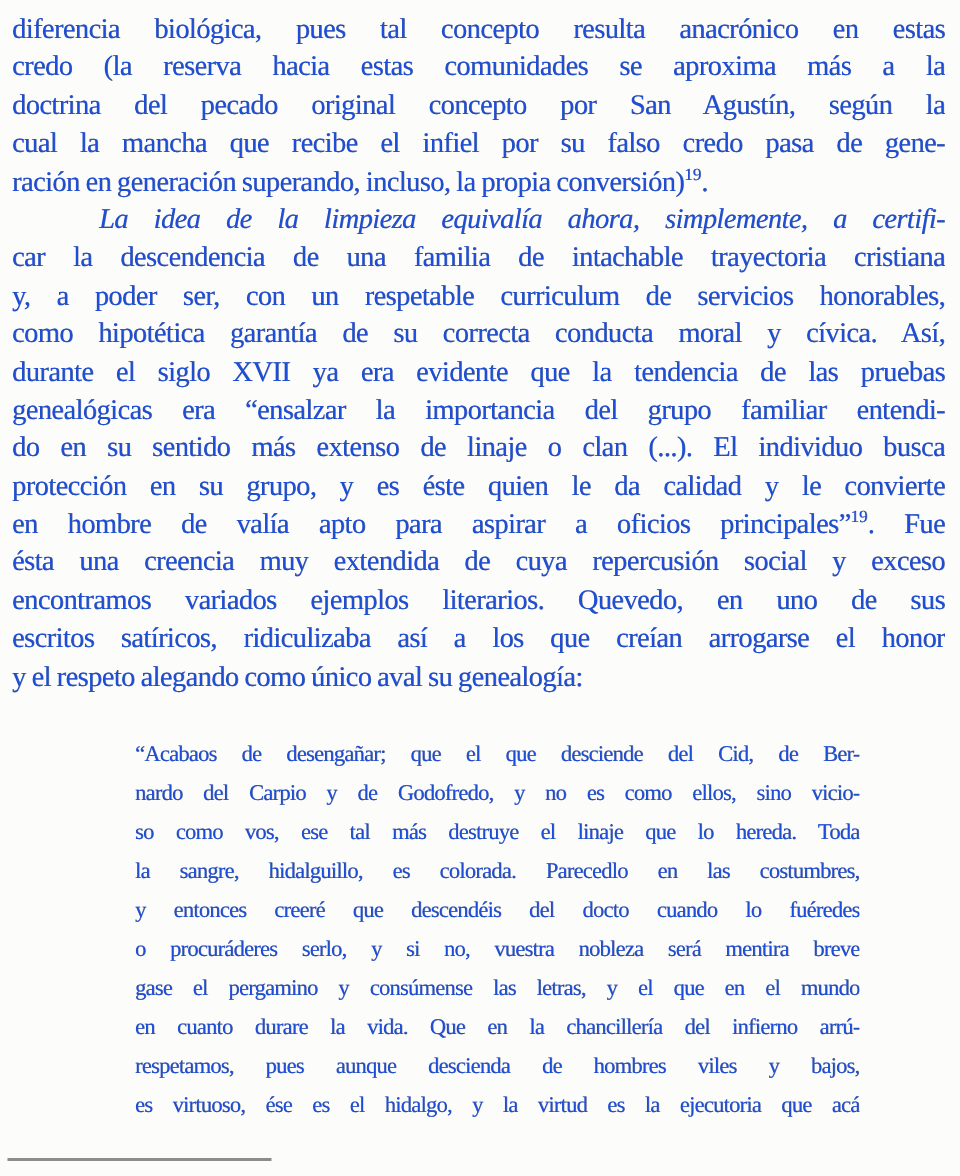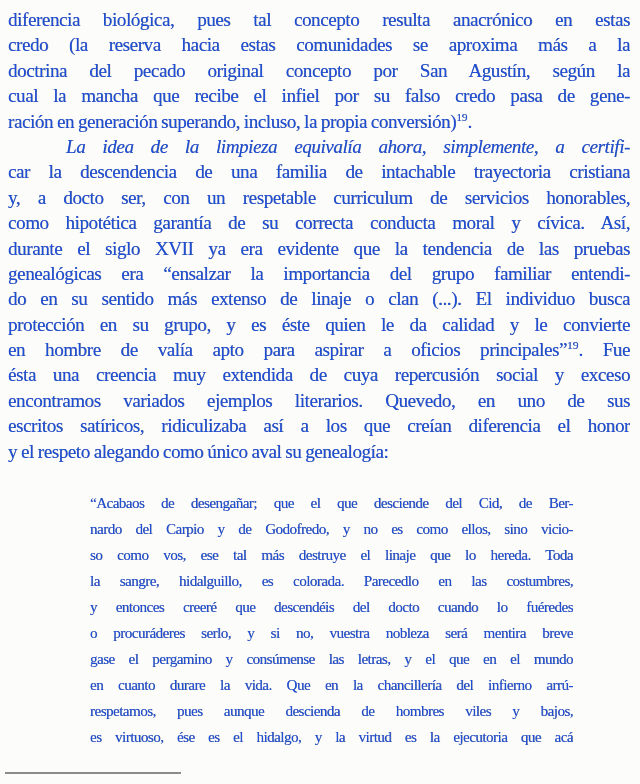--- a/index.html
+++ b/index.html
@@ -77,30 +77,30 @@
   <div class="para">
       <div class="line">diferencia biológica, pues tal concepto resulta anacrónico en estas</div>
       <div class="line">credo (la reserva hacia estas comunidades se aproxima más a la</div>
       <div class="line">doctrina del pecado original concepto por San Agustín, según la</div>
       <div class="line">cual la mancha que recibe el infiel por su falso credo pasa de gene-</div>
       <div class="line endline">ración en generación superando, incluso, la propia conversión)<sup>19</sup>.</div>
     </div>
   <div class="para">
       <div class="line indent">La idea de la limpieza equivalía ahora, simplemente, a certifi-</div>
       <div class="line">car la descendencia de una familia de intachable trayectoria cristiana</div>
-      <div class="line">y, a docto ser, con un respetable curriculum de servicios honorables,</div>
+      <div class="line">y, a poder ser, con un respetable curriculum de servicios honorables,</div>
       <div class="line">como hipotética garantía de su correcta conducta moral y cívica. Así,</div>
       <div class="line">durante el siglo XVII ya era evidente que la tendencia de las pruebas</div>
       <div class="line">genealógicas era “ensalzar la importancia del grupo familiar entendi-</div>
       <div class="line">do en su sentido más extenso de linaje o clan (...). El individuo busca</div>
       <div class="line">protección en su grupo, y es éste quien le da calidad y le convierte</div>
       <div class="line">en hombre de valía apto para aspirar a oficios principales”<sup>19</sup>. Fue</div>
       <div class="line">ésta una creencia muy extendida de cuya repercusión social y exceso</div>
       <div class="line">encontramos variados ejemplos literarios. Quevedo, en uno de sus</div>
-      <div class="line">escritos satíricos, ridiculizaba así a los que creían diferencia el honor</div>
+      <div class="line">escritos satíricos, ridiculizaba así a los que creían arrogarse el honor</div>
       <div class="line endline">y el respeto alegando como único aval su genealogía:</div>
     </div>
   <div class="quote">
       <div class="line">“Acabaos de desengañar; que el que desciende del Cid, de Ber-</div>
       <div class="line">nardo del Carpio y de Godofredo, y no es como ellos, sino vicio-</div>
       <div class="line">so como vos, ese tal más destruye el linaje que lo hereda. Toda</div>
       <div class="line">la sangre, hidalguillo, es colorada. Parecedlo en las costumbres,</div>
       <div class="line">y entonces creeré que descendéis del docto cuando lo fuéredes</div>
       <div class="line">o procuráderes serlo, y si no, vuestra nobleza será mentira breve</div>
       <div class="line">gase el pergamino y consúmense las letras, y el que en el mundo</div>

